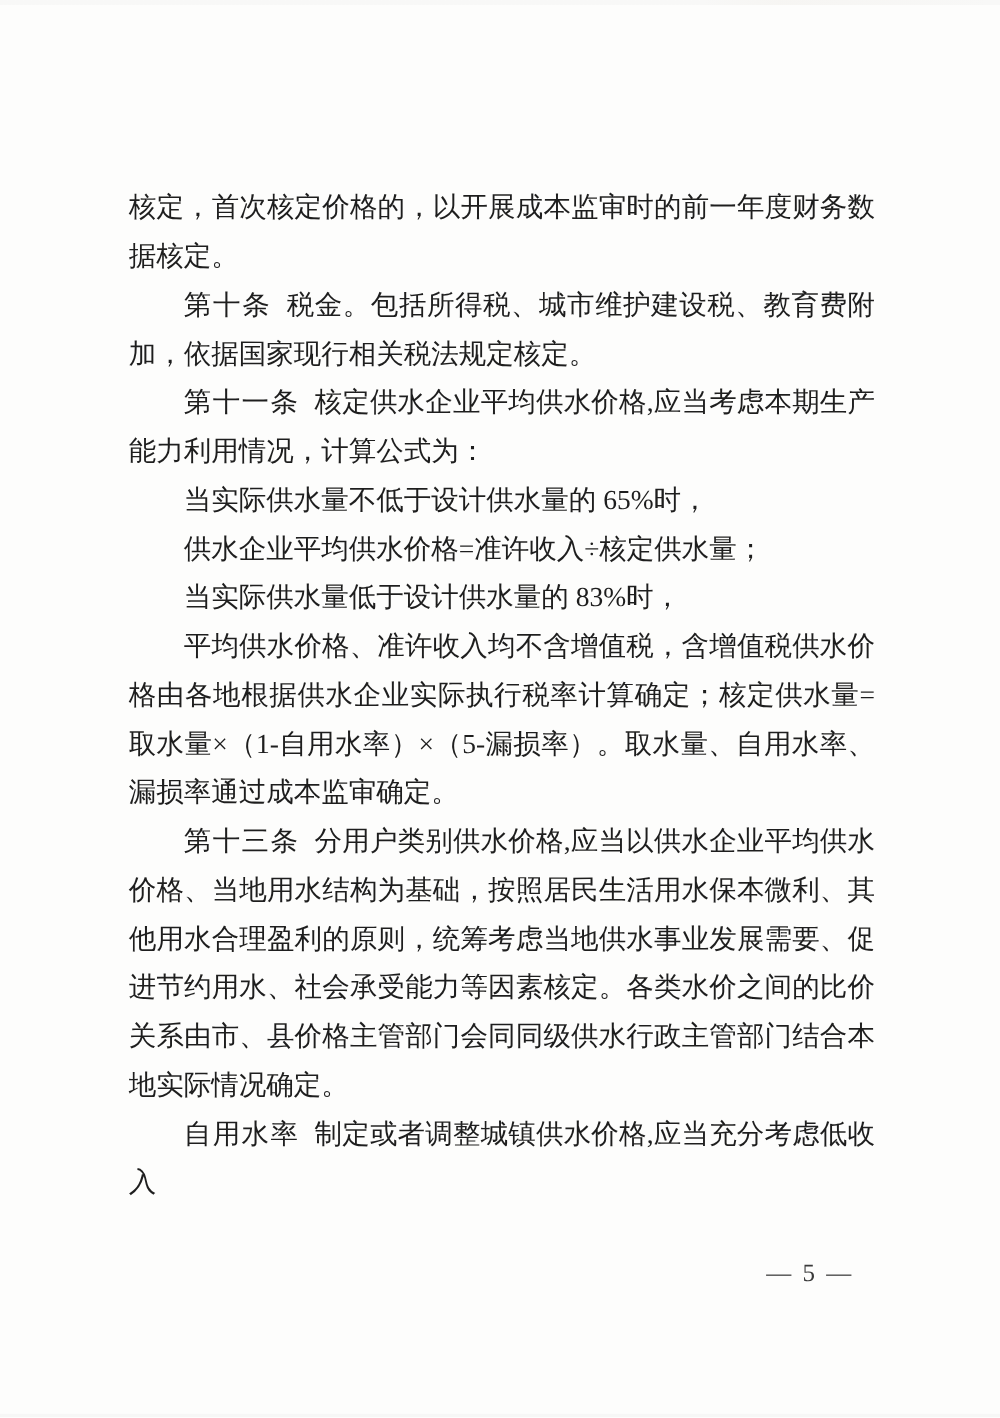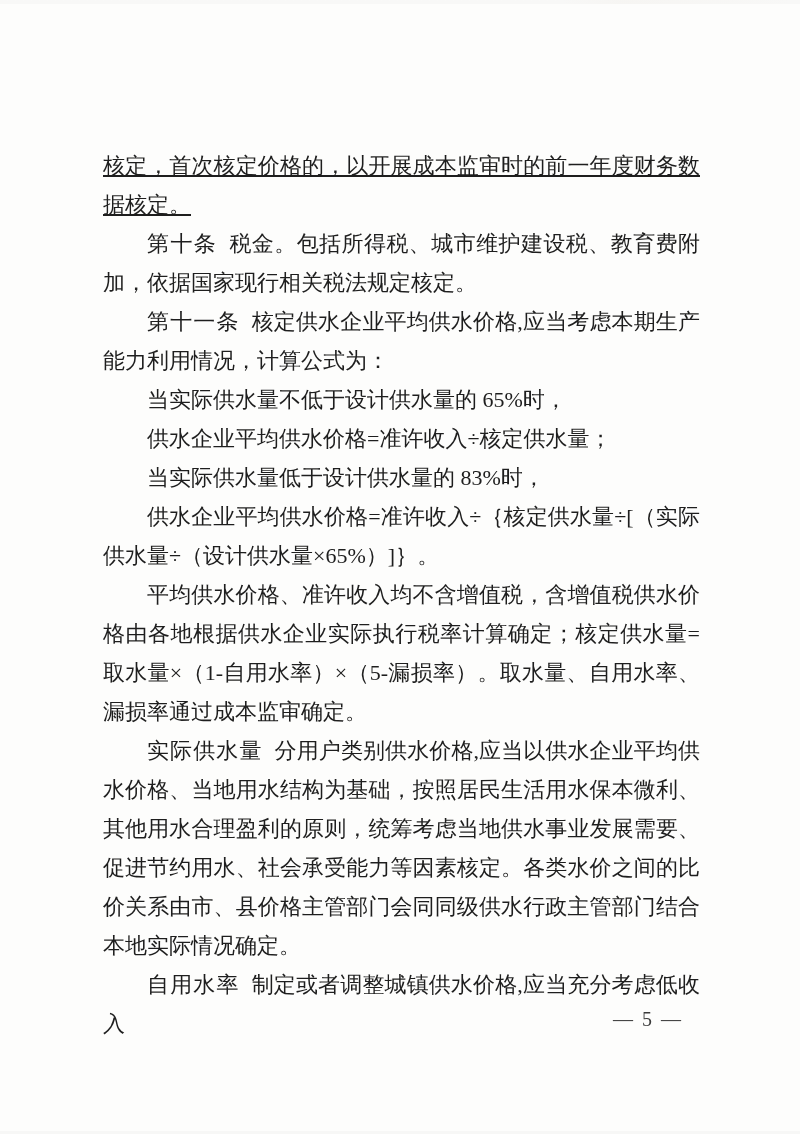--- a/index.html
+++ b/index.html
@@ -43,21 +43,20 @@
     color: #1e1e1e;
     text-align: justify;
   }
   .content p {
     margin: 0;
     padding: 0;
     text-indent: 2em;
   }
   .content p.continuation {
     text-indent: 0;
-    text-decoration: underline;
   }
   .content strong.term {
     font-weight: normal;
     margin-right: 0.55em;
     letter-spacing: 1px;
   }
   .page-number {
     position: absolute;
     top: 1008px;
     left: 598px;
@@ -94,30 +93,27 @@
     </p>
 
     <p>
       <span>供水企业平均供水价格=准许收入÷核定供水量；</span>
     </p>
 
     <p>
       <span>当实际供水量低于设计供水量的 83%时，</span>
     </p>
 
-    <p>
-      <span>供水企业平均供水价格=准许收入÷｛核定供水量÷[（实际供水量÷（设计供水量×65%）]｝。</span>
-    </p>
 
     <p>
       <span>平均供水价格、准许收入均不含增值税，含增值税供水价格由各地根据供水企业实际执行税率计算确定；核定供水量=取水量×（1-自用水率）×（5-漏损率）。取水量、自用水率、漏损率通过成本监审确定。</span>
     </p>
 
     <p>
-      <strong class="term">实际供水量</strong><span>分用户类别供水价格,应当以供水企业平均供水价格、当地用水结构为基础，按照居民生活用水保本微利、其他用水合理盈利的原则，统筹考虑当地供水事业发展需要、促进节约用水、社会承受能力等因素核定。各类水价之间的比价关系由市、县价格主管部门会同同级供水行政主管部门结合本地实际情况确定。</span>
+      <strong class="term">第十三条</strong><span>分用户类别供水价格,应当以供水企业平均供水价格、当地用水结构为基础，按照居民生活用水保本微利、其他用水合理盈利的原则，统筹考虑当地供水事业发展需要、促进节约用水、社会承受能力等因素核定。各类水价之间的比价关系由市、县价格主管部门会同同级供水行政主管部门结合本地实际情况确定。</span>
     </p>
 
     <p>
       <strong class="term">自用水率</strong><span>制定或者调整城镇供水价格,应当充分考虑低收入</span>
     </p>
 
   </div>
 
   <div class="page-number">— 5 —</div>
 

